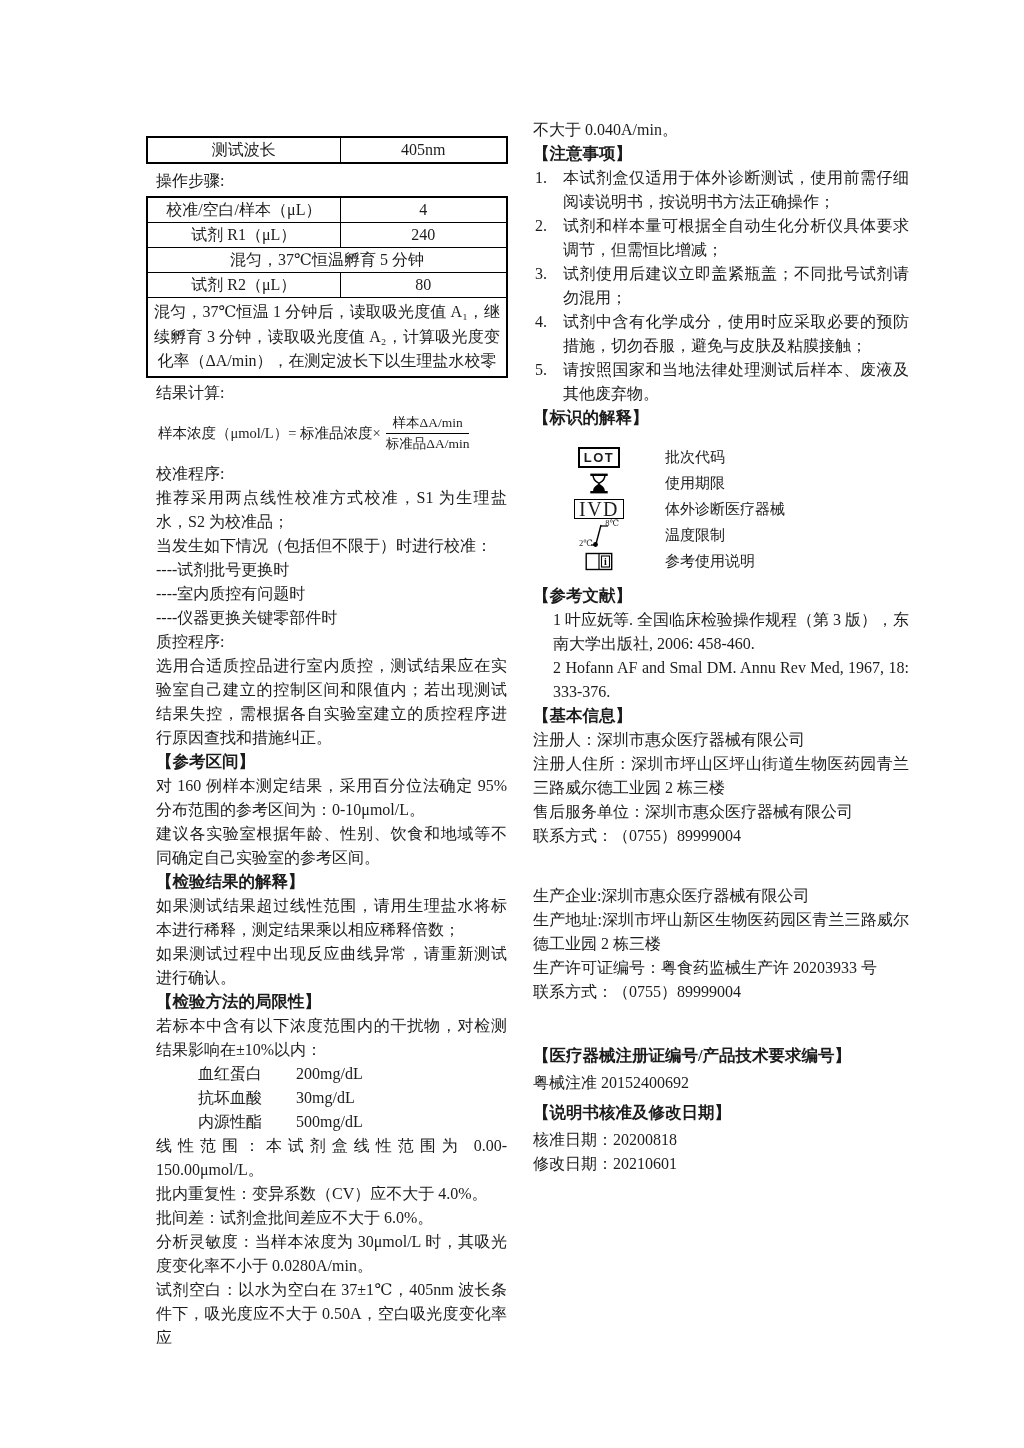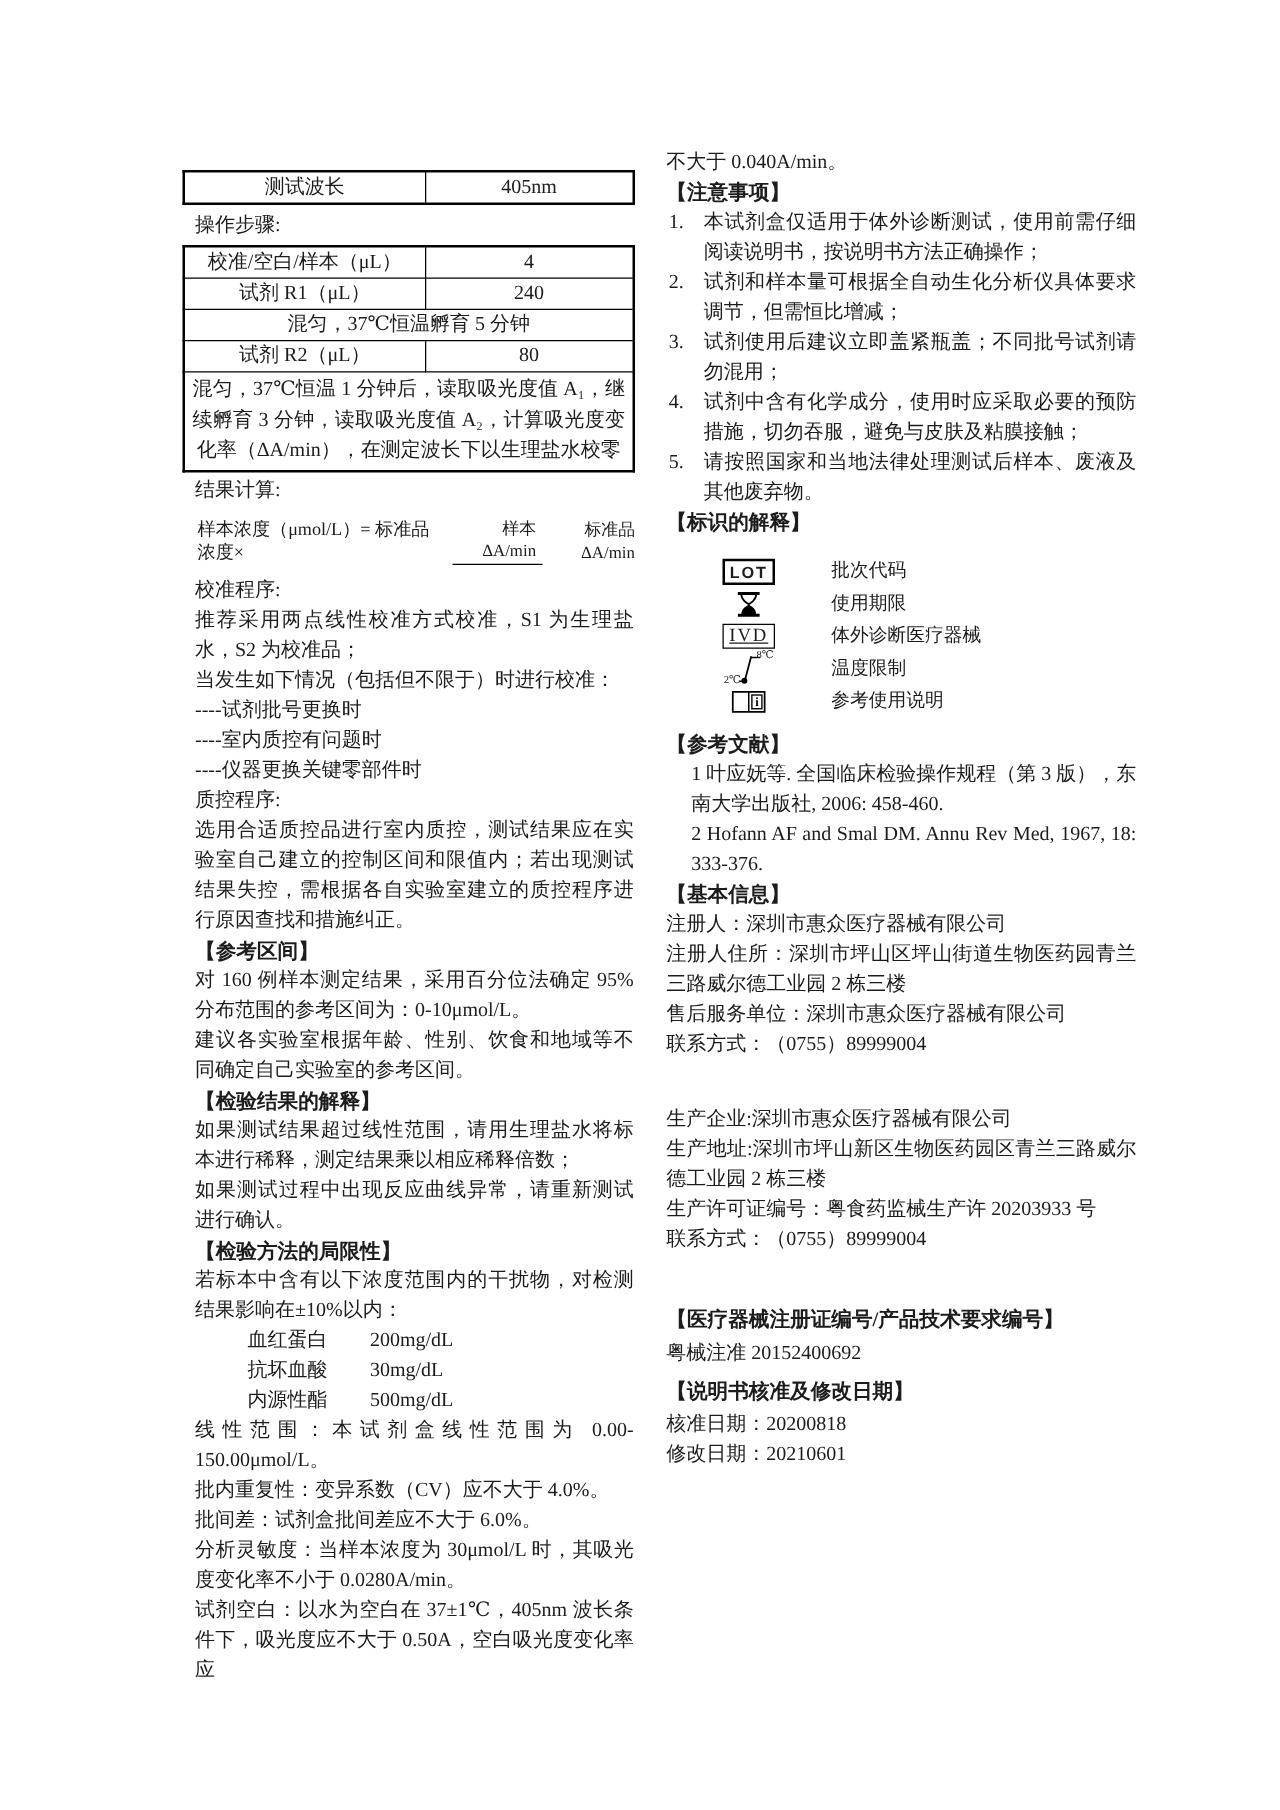--- a/index.html
+++ b/index.html
@@ -26,42 +26,42 @@
     height:auto;padding:2px 6px;
     text-align:justify;text-align-last:center;line-height:24.5px;
   }
   .wavelength{margin-bottom:5px;}
   .steps-label{margin:1px 0 3px 10px;}
 
   .formula-row{
     display:flex;align-items:center;gap:5px;
     margin:9px 0 9px 12px;font-size:14.5px;line-height:18px;
   }
-  .frac{display:inline-flex;flex-direction:row;text-align:right;font-size:13.5px;}
+  .frac{display:inline-flex;flex-direction:column;text-align:center;font-size:13.5px;}
   .frac .num{border-bottom:1px solid #000;padding:0 5px 1px 5px;}
   .frac .den{padding-top:1px;}
 
   .interferent{display:flex;margin-left:52px;}
   .interferent .int-name{width:98px;}
 
   .note{position:relative;padding-left:30px;text-align:justify;margin:0;}
   .note .num{position:absolute;left:2px;top:0;}
 
   .symbols-block{margin-top:14px;margin-bottom:10px;}
   .sym-row{display:flex;align-items:center;height:26px;margin-left:30px;}
   .sym-icon-cell{width:72px;display:flex;justify-content:center;align-items:center;}
   .sym-label{margin-left:30px;font-size:15px;}
   .boxed-lot{
     display:inline-block;border:2px solid #000;padding:0 4px;
     font-family:"Liberation Sans","DejaVu Sans",sans-serif;
     font-weight:bold;font-size:13px;line-height:17px;letter-spacing:1.5px;
   }
   .boxed-ivd{
     display:inline-block;border:1.5px solid #000;padding:0 4px;
-    font-size:15px;line-height:18px;letter-spacing:1.5px;text-decoration:underline;
+    font-size:20px;line-height:18px;letter-spacing:1.5px;
   }
   .thermo{position:relative;width:40px;height:28px;}
   .thermo .t-high{position:absolute;right:0;top:-2px;font-size:8.5px;line-height:9px;}
   .thermo .t-low{position:absolute;left:0;bottom:1px;font-size:8.5px;line-height:9px;}
 
   .ref-item{padding-left:20px;position:relative;text-align:justify;margin:0;}
 
   .gap-36{height:36px;}
   .gap-40{height:40px;}
   .mt-3{margin-top:3px;}

